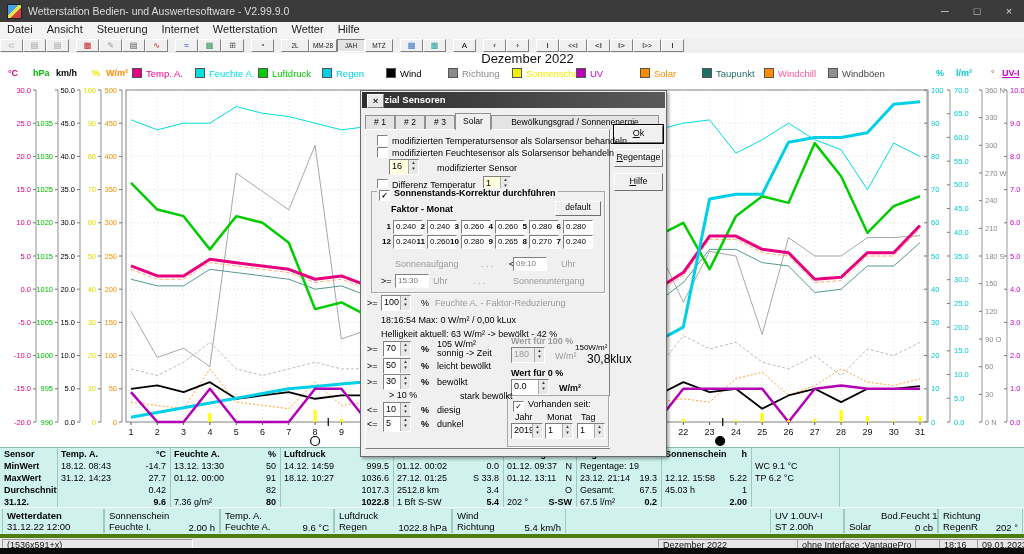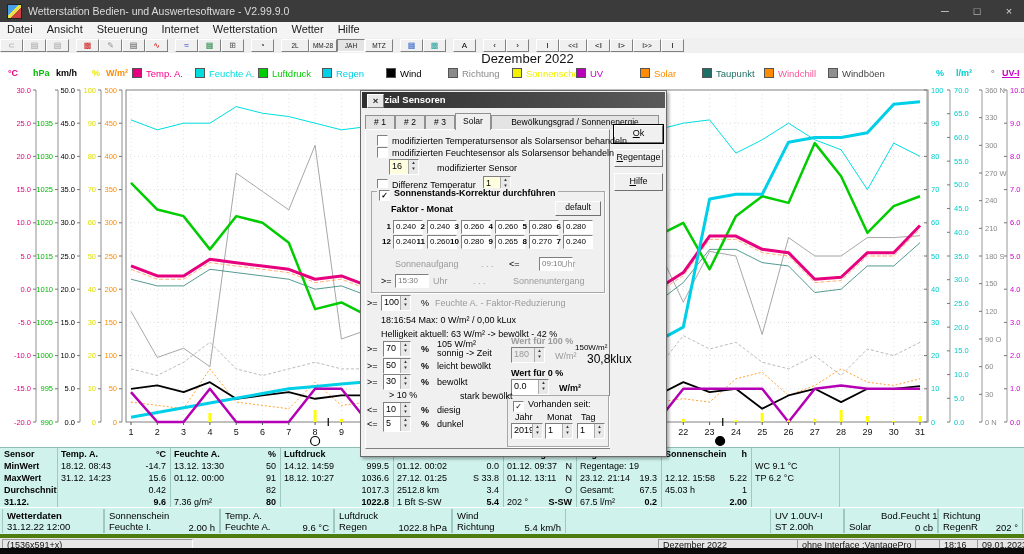--- a/index.html
+++ b/index.html
@@ -578,21 +578,21 @@
           <span class="r"></span>
         </div>
       </div>
       <div class="trow" style="top: 24px;">
         <div class="tcell" style="left: 0px; width: 57px;">
           <span class="l b">MaxWert</span>
           <span class="r b"></span>
         </div>
         <div class="tcell" style="left: 57px; width: 113px;">
           <span class="l">31.12.  14:23</span>
-          <span class="r">15.6</span>
+          <span class="r">27.7</span>
         </div>
         <div class="tcell" style="left: 170px; width: 110px;">
           <span class="l">01.12.  00:00</span>
           <span class="r">91</span>
         </div>
         <div class="tcell" style="left: 280px; width: 113px;">
           <span class="l">18.12.  10:27</span>
           <span class="r">1036.6</span>
         </div>
         <div class="tcell" style="left: 393px; width: 110px;">
@@ -780,21 +780,21 @@
     <div class="row b" style="left:16px;top:97px;background:#f0f0f0;padding:0 2px">
       <span class="cb">✓</span><span>Sonnenstands-Korrektur durchführen</span>
     </div>
     <div class="row b" style="left:30px;top:113px">Faktor - Monat</div>
     <div class="dbtn" style="left:194px;top:110px;width:44px;height:13px">default</div>
     <div id="factors"></div>
 
     <div class="row gray" style="left:34px;top:168px">Sonnenaufgang</div>
     <div class="row gray" style="left:120px;top:168px">. . .</div>
     <div class="row" style="left:148px;top:168px">&lt;=</div>
-    <span class="fbox" style="left:178px;top:166px;width:30px;color:#777">09:10</span>
+    <span class="fbox" style="left:152px;top:166px;width:30px;color:#777">09:10</span>
     <div class="row gray" style="left:200px;top:168px">Uhr</div>
 
     <div class="row" style="left:20px;top:185px">&gt;=</div>
     <span class="fbox" style="left:34px;top:183px;width:30px;color:#777">15:30</span>
     <div class="row gray" style="left:72px;top:185px">Uhr</div>
     <div class="row gray" style="left:112px;top:185px">. . .</div>
     <div class="row gray" style="left:152px;top:185px">Sonnenuntergang</div>
 
     <div class="row" style="left:6px;top:207px">&gt;=</div>
     <span class="spin" style="left:20px;top:204px;width:28px">

